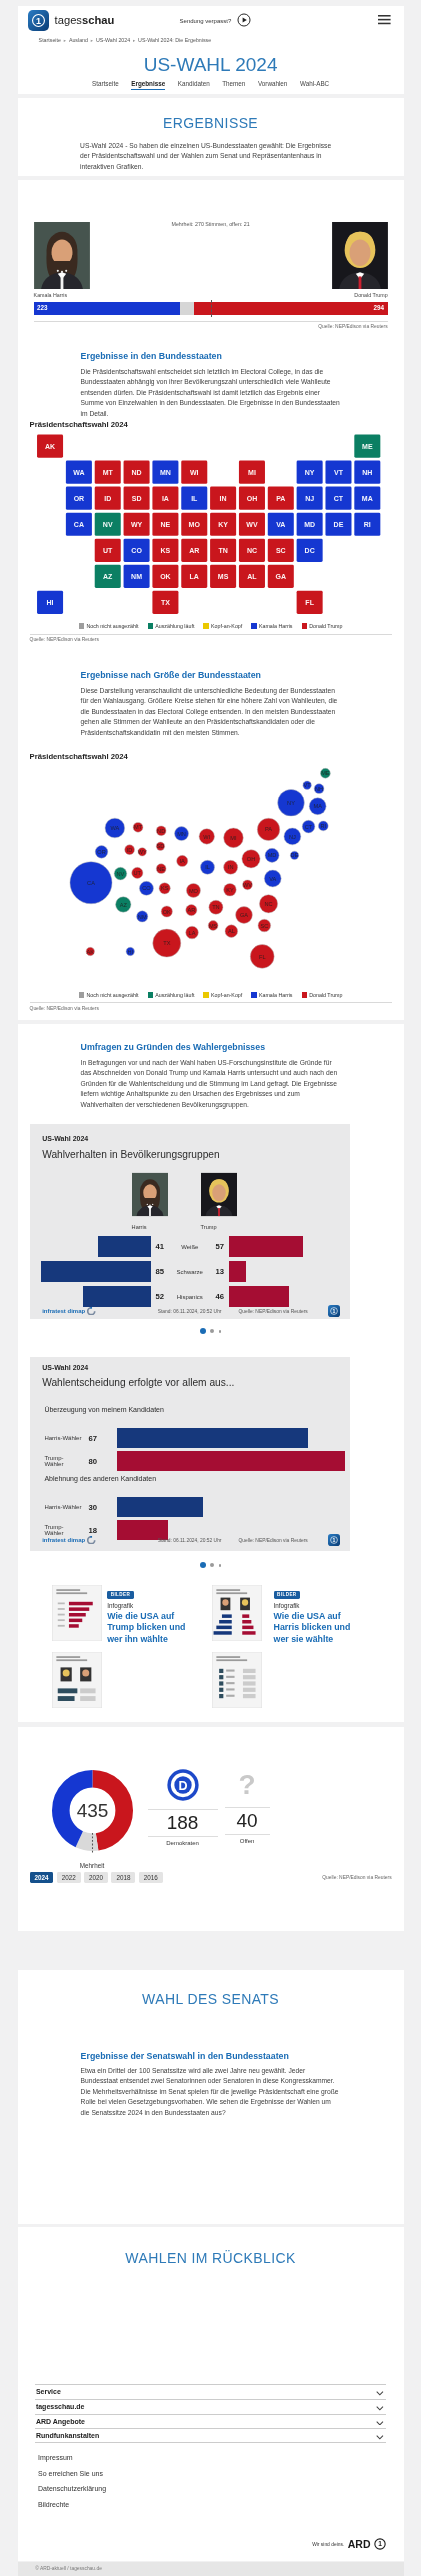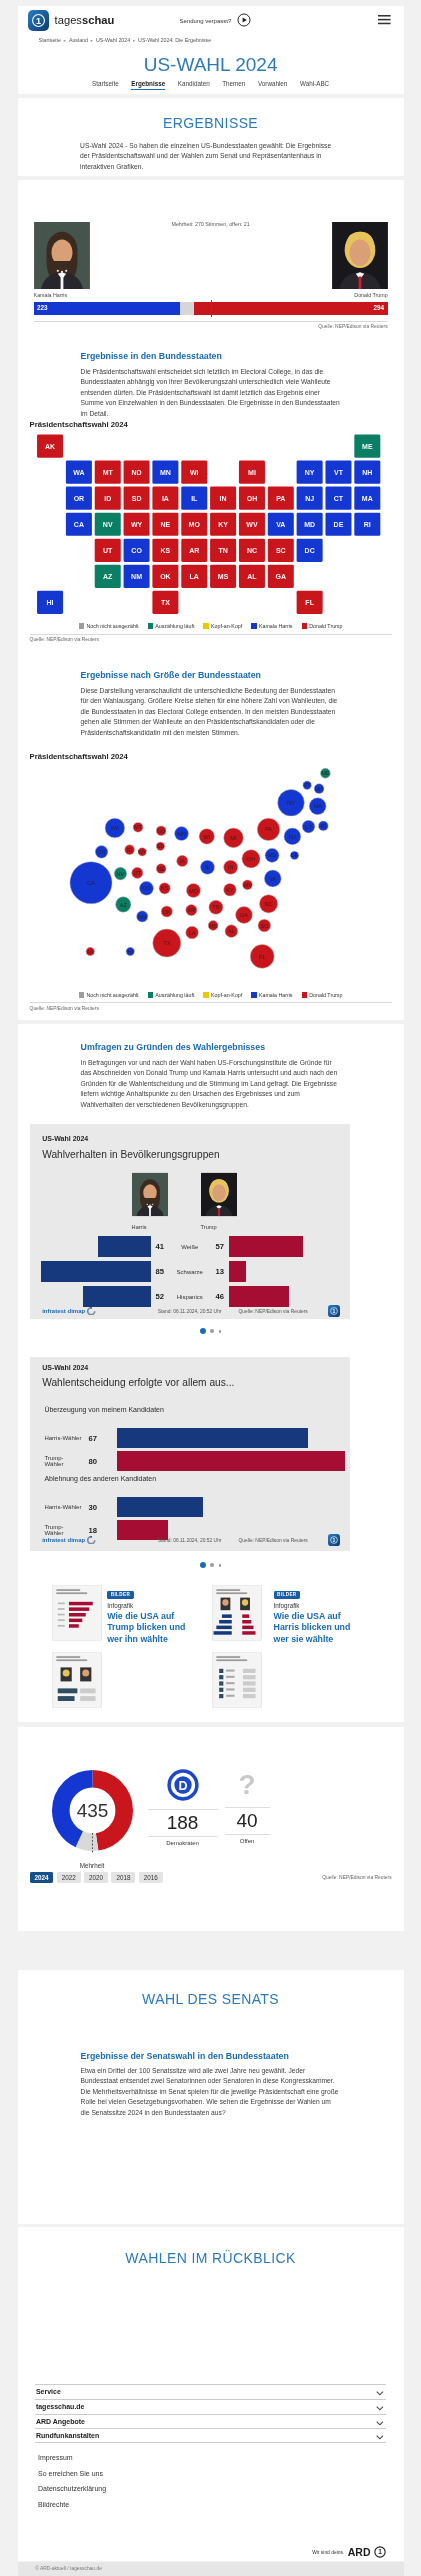--- a/index.html
+++ b/index.html
@@ -884,21 +884,21 @@
             <path d="M1 1 L5.5 5.5 L10 1" fill="none" stroke="#444" stroke-width="1.5"></path>
           </svg></span>
       </div>
     </div>
   <div class="abs" id="footer-links" style="left:17.6px; right:17.6px; top:223px;">
       <div class="flink">Impressum</div>
       <div class="flink">So erreichen Sie uns</div>
       <div class="flink">Datenschutzerklärung</div>
       <div class="flink">Bildrechte</div>
     </div>
-  <div class="abs" style="right:17.6px; top:311px; display:flex; align-items:center; gap:3.5px;margin-top:8px;">
+  <div class="abs" style="right:17.6px; top:311px; display:flex; align-items:center; gap:3.5px;">
     <span style="font-size:4.9px; color:#333;">Wir sind deins.</span>
     <span style="font-size:10.5px; font-weight:700; color:#1a1a1a;">ARD</span>
     <svg width="12" height="12" viewBox="0 0 20 20">
       <circle cx="10" cy="10" r="8.6" fill="none" stroke="#1a1a1a" stroke-width="1.8"></circle>
       <text x="10" y="14" text-anchor="middle" font-size="11" font-weight="bold" fill="#1a1a1a">1</text>
     </svg>
   </div>
 </div>
 
 <div class="abs" style="left:17.6px; width:386px; top:2562px; height:14px; background:#e6e6e6;">

